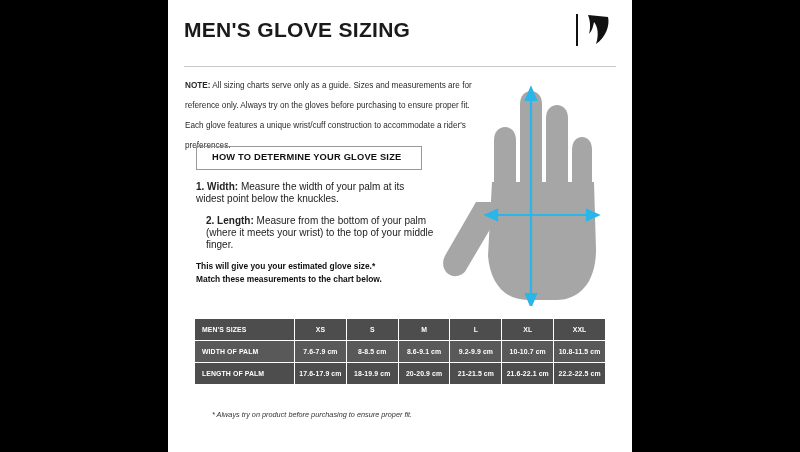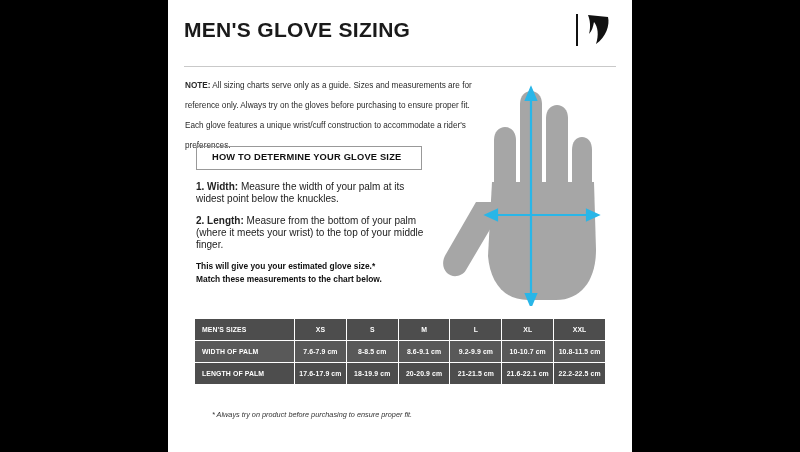--- a/index.html
+++ b/index.html
@@ -122,21 +122,21 @@
   .para {
     position: absolute;
     left: 28px;
     width: 236px;
     font-size: 10px;
     line-height: 12px;
     color: #222;
   }
   .para b { font-weight: bold; }
   #para-width { top: 181px; }
-  #para-length { top: 215px; }
+  #para-length { top: 215px; margin-left: 10px; }
   #para-match {
     top: 260px;
     font-weight: bold;
     font-size: 8.4px;
     line-height: 12.5px;
     color: #111;
   }
 
   
   #glove-wrap {

